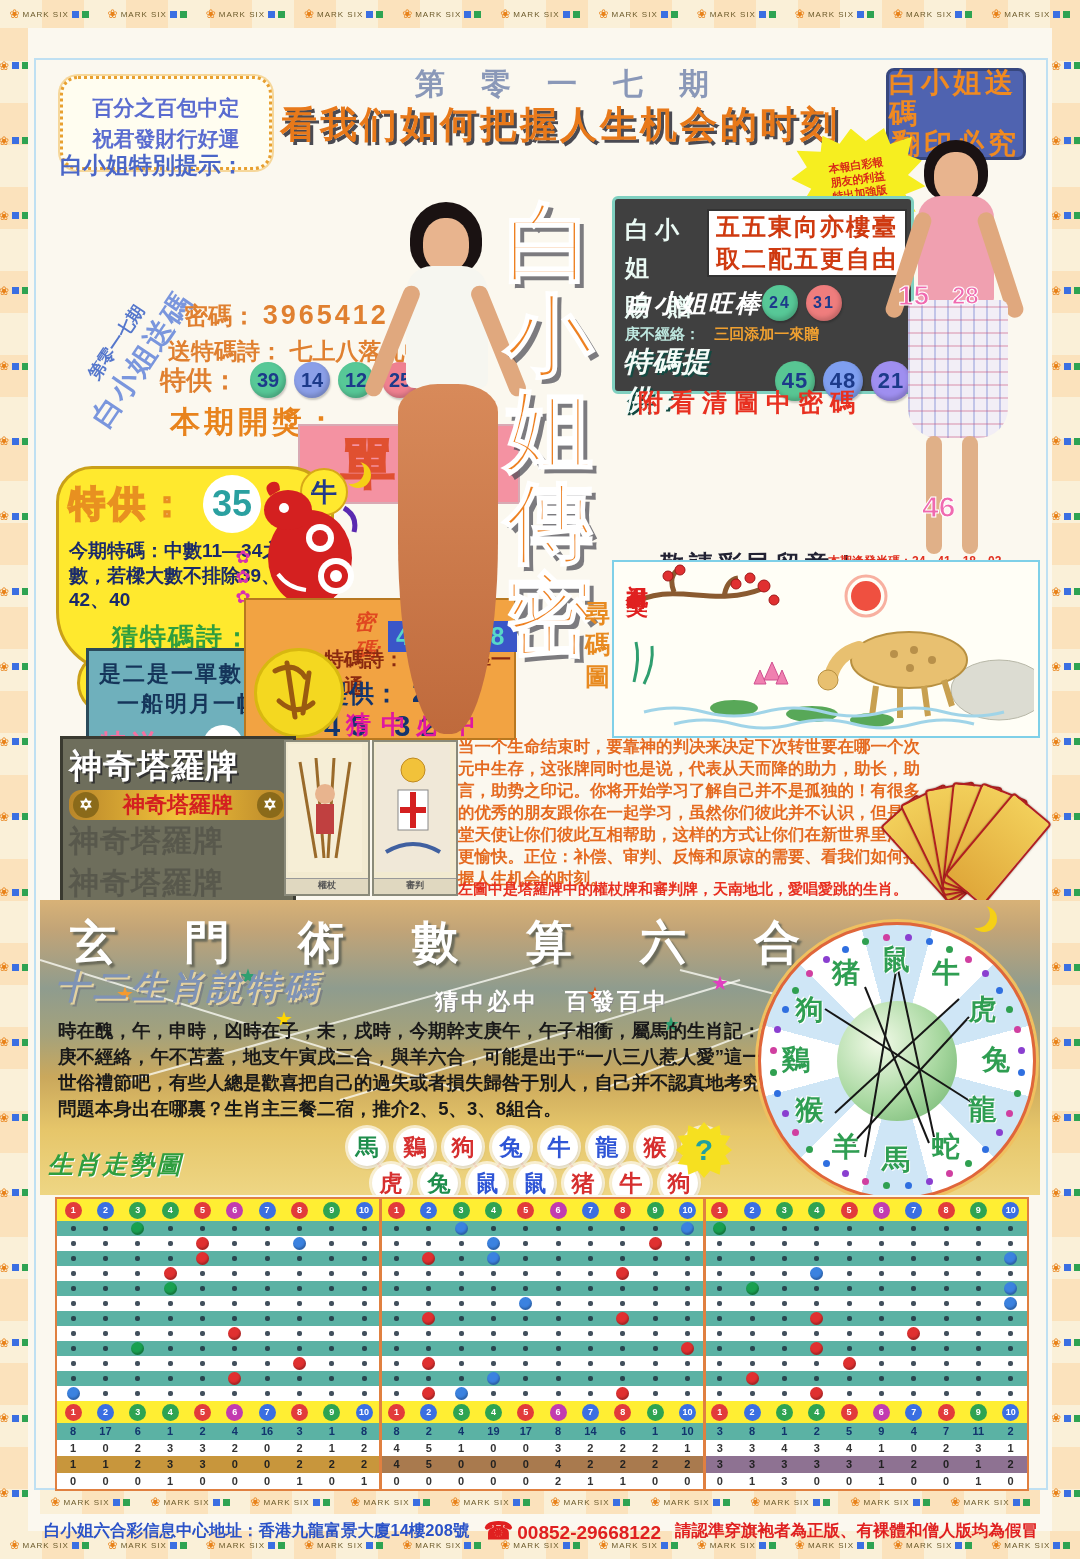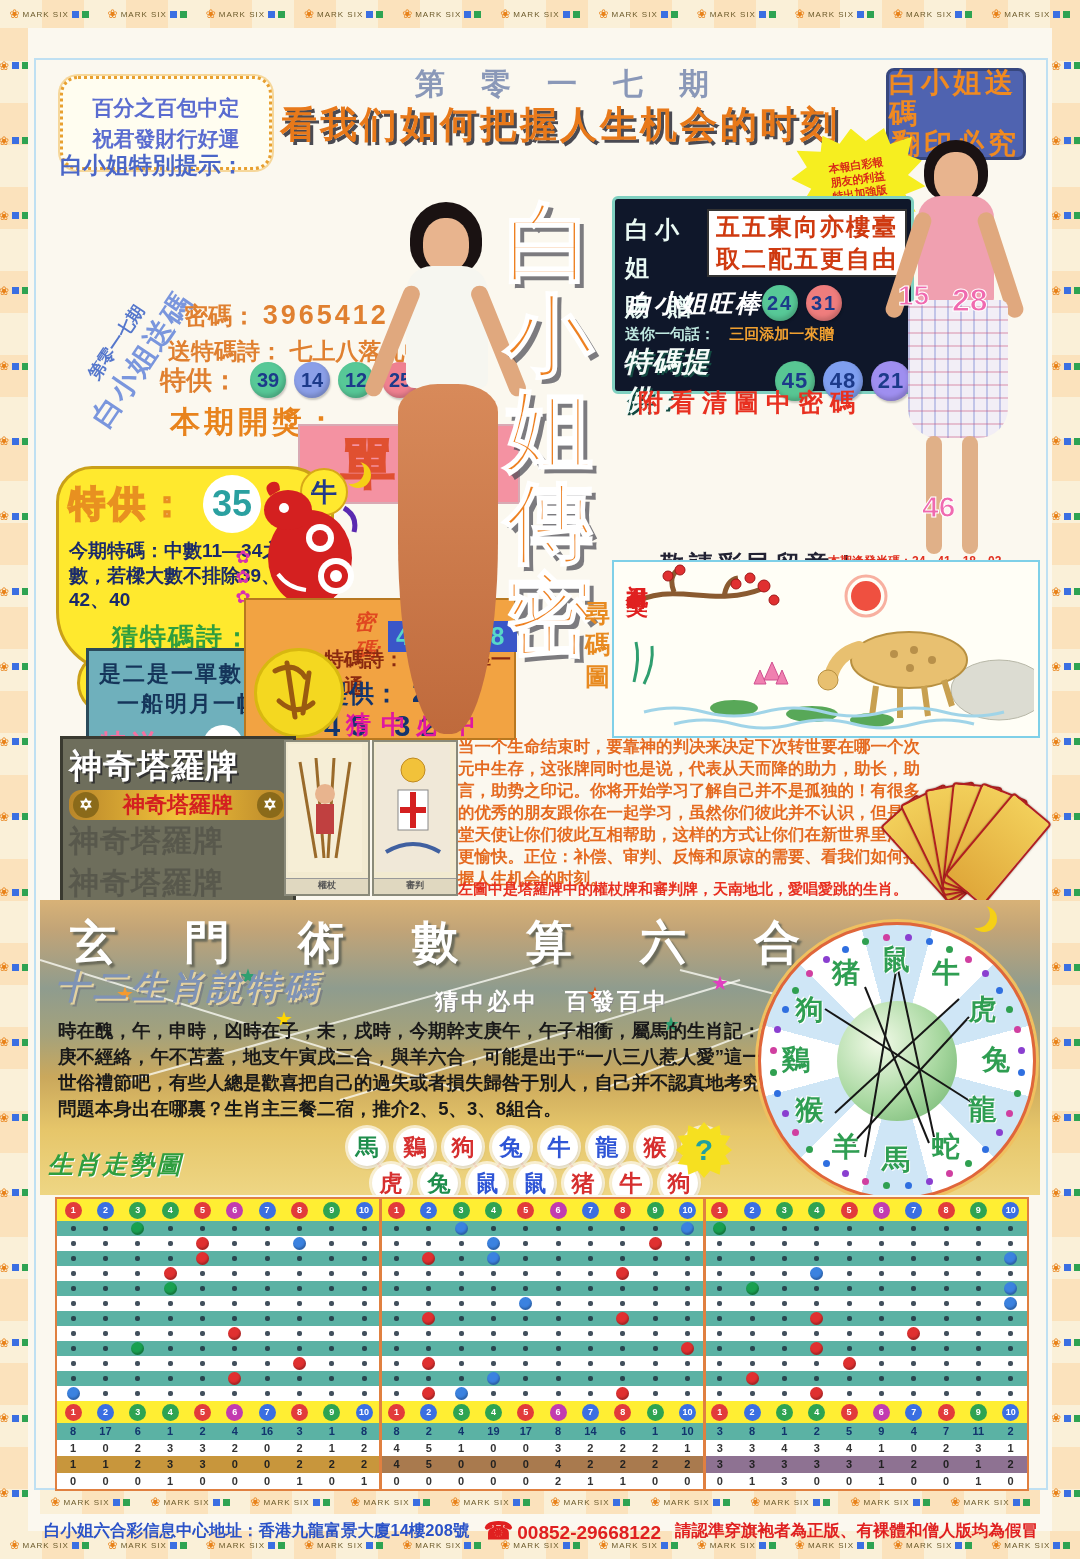--- a/index.html
+++ b/index.html
@@ -96,28 +96,28 @@
   .torso{position:absolute;}
   .arm{position:absolute;background:#e0a87e;width:17px;border-radius:10px;}
   .vtitle{position:absolute;left:497px;top:196px;width:104px;text-align:center;}
   .vtitle span{display:block;font-size:88px;line-height:1.06;font-weight:900;color:#ee8122;
                font-family:"DejaVu Serif",serif;-webkit-text-stroke:2px #ffffff;
                text-shadow:5px 5px 0 rgba(70,70,80,.7);}
   .vside{position:absolute;left:585px;top:598px;width:30px;font-size:25px;font-weight:900;color:#e88a20;line-height:1.25;
          font-family:"DejaVu Serif",serif;}
   .modelnum{position:absolute;font-weight:900;color:#f06ab0;-webkit-text-stroke:1px #fff;}
   
-  .gift{position:absolute;left:612px;top:196px;width:296px;height:192px;background:#0f172a;border:3px solid #7fd0c0;border-radius:6px;}
+  .gift{position:absolute;left:612px;top:196px;width:296px;height:192px;background:#404040;border:3px solid #7fd0c0;border-radius:6px;}
   .giftwho{position:absolute;left:10px;top:12px;width:78px;color:#eafaf4;font-weight:900;font-size:24px;line-height:1.6;letter-spacing:6px;}
   .giftverse{position:absolute;left:92px;top:10px;width:196px;height:64px;background:#fff;border:2px solid #333;
              display:flex;flex-direction:column;align-items:center;justify-content:center;
              font-size:24px;font-weight:900;color:#cf3a10;letter-spacing:2px;font-family:"DejaVu Serif",serif;}
   .wangrow{position:absolute;left:12px;top:86px;display:flex;align-items:center;
            color:#fff;font-weight:900;font-size:25px;font-style:italic;letter-spacing:2px;}
-  .wangrow .ball{width:36px;height:36px;font-size:20px;font-style:normal;}
+  .wangrow .ball{width:36px;height:36px;font-size:16px;font-style:normal;}
   .tiprow{position:absolute;left:10px;top:126px;font-size:15px;font-weight:bold;color:#bfe8e0;}
   .tiprow .t2{color:#f0a030;margin-left:10px;}
   .temarow{position:absolute;left:8px;top:144px;display:flex;align-items:center;gap:8px;
            color:#f4fcf8;font-weight:900;font-size:28px;font-style:italic;letter-spacing:1px;text-shadow:2px 2px 0 #134a42;}
   .temarow .ball{width:40px;height:40px;font-size:22px;font-style:normal;text-shadow:none;}
   .seenote{position:absolute;left:638px;top:386px;font-size:25px;font-weight:900;color:#e83020;letter-spacing:7px;}
   
   .cdbox{position:absolute;left:614px;top:412px;width:292px;height:130px;border:2px solid #58a030;border-radius:8px;
          background:repeating-linear-gradient(90deg,#5ab040 0 36px,#9cc83c 36px 72px,#70c064 72px 108px,#b8d850 108px 144px);}
   .cdtitle{position:absolute;left:36px;top:8px;width:216px;height:38px;border:2px dashed #1f8a80;
@@ -732,21 +732,21 @@
       <span>取二配五更自由</span>
     </div>
     <div class="wangrow">
       <span>白小姐旺棒</span>
       <span class="ballrow">
           <span class="ball" style="background: rgb(87, 200, 151);">24</span>
           <span class="ball" style="background: rgb(239, 125, 125);">31</span>
         </span>
     </div>
     <div class="tiprow">
-      <span>送你一句話：</span>
+      <span>庚不經絡：</span>
       <span class="t2">三回添加一來贈</span>
     </div>
     <div class="temarow">
       <span>特碼提供：</span>
       <span class="ballrow">
           <span class="ball" style="background: rgb(88, 198, 147);">45</span>
           <span class="ball" style="background: rgb(127, 159, 240);">48</span>
           <span class="ball" style="background: rgb(159, 143, 240);">21</span>
         </span>
     </div>
@@ -760,21 +760,21 @@
     <div class="hair" style="left:46px;top:0;width:64px;height:62px;"></div>
     <div class="face" style="left:56px;top:12px;width:44px;height:50px;"></div>
     <div class="torso" style="left:40px;top:56px;width:76px;height:108px;background:#f0a0b0;border-radius:22px 22px 6px 6px;"></div>
     <div class="arm" style="left:22px;top:70px;height:110px;transform:rotate(18deg);"></div>
     <div class="arm" style="left:114px;top:70px;height:110px;transform:rotate(-18deg);"></div>
     <div class="torso plaid" style="left:30px;top:160px;width:100px;height:138px;border-radius:8px 8px 30px 30px;"></div>
     <div class="torso" style="left:48px;top:296px;width:16px;height:118px;background:#e0b088;border-radius:8px;"></div>
     <div class="torso" style="left:84px;top:296px;width:16px;height:118px;background:#e0b088;border-radius:8px;"></div>
   </div>
   <div class="modelnum" style="left:898px;top:280px;font-size:28px;">15</div>
-  <div class="modelnum" style="left:952px;top:282px;font-size:32px;">28</div>
+  <div class="modelnum" style="left:952px;top:282px;font-size:24px;">28</div>
   <div class="modelnum" style="left:922px;top:490px;font-size:30px;">46</div>
 
   <div class="scene">
     <svg width="420" height="170" viewBox="0 0 420 170" style="position:absolute;left:0;top:0;">
       <path d="M14,44 C60,16 96,48 150,26 M60,30 q-6,-16 4,-22 M110,36 q2,-18 14,-20" stroke="#8a5a30" stroke-width="5" fill="none"></path>
       <g fill="#e03030" stroke="#a01818">
         <circle cx="150" cy="24" r="6"></circle>
           <circle cx="136" cy="16" r="5"></circle>
           <circle cx="122" cy="22" r="5"></circle>
         <circle cx="66" cy="8" r="5"></circle>

